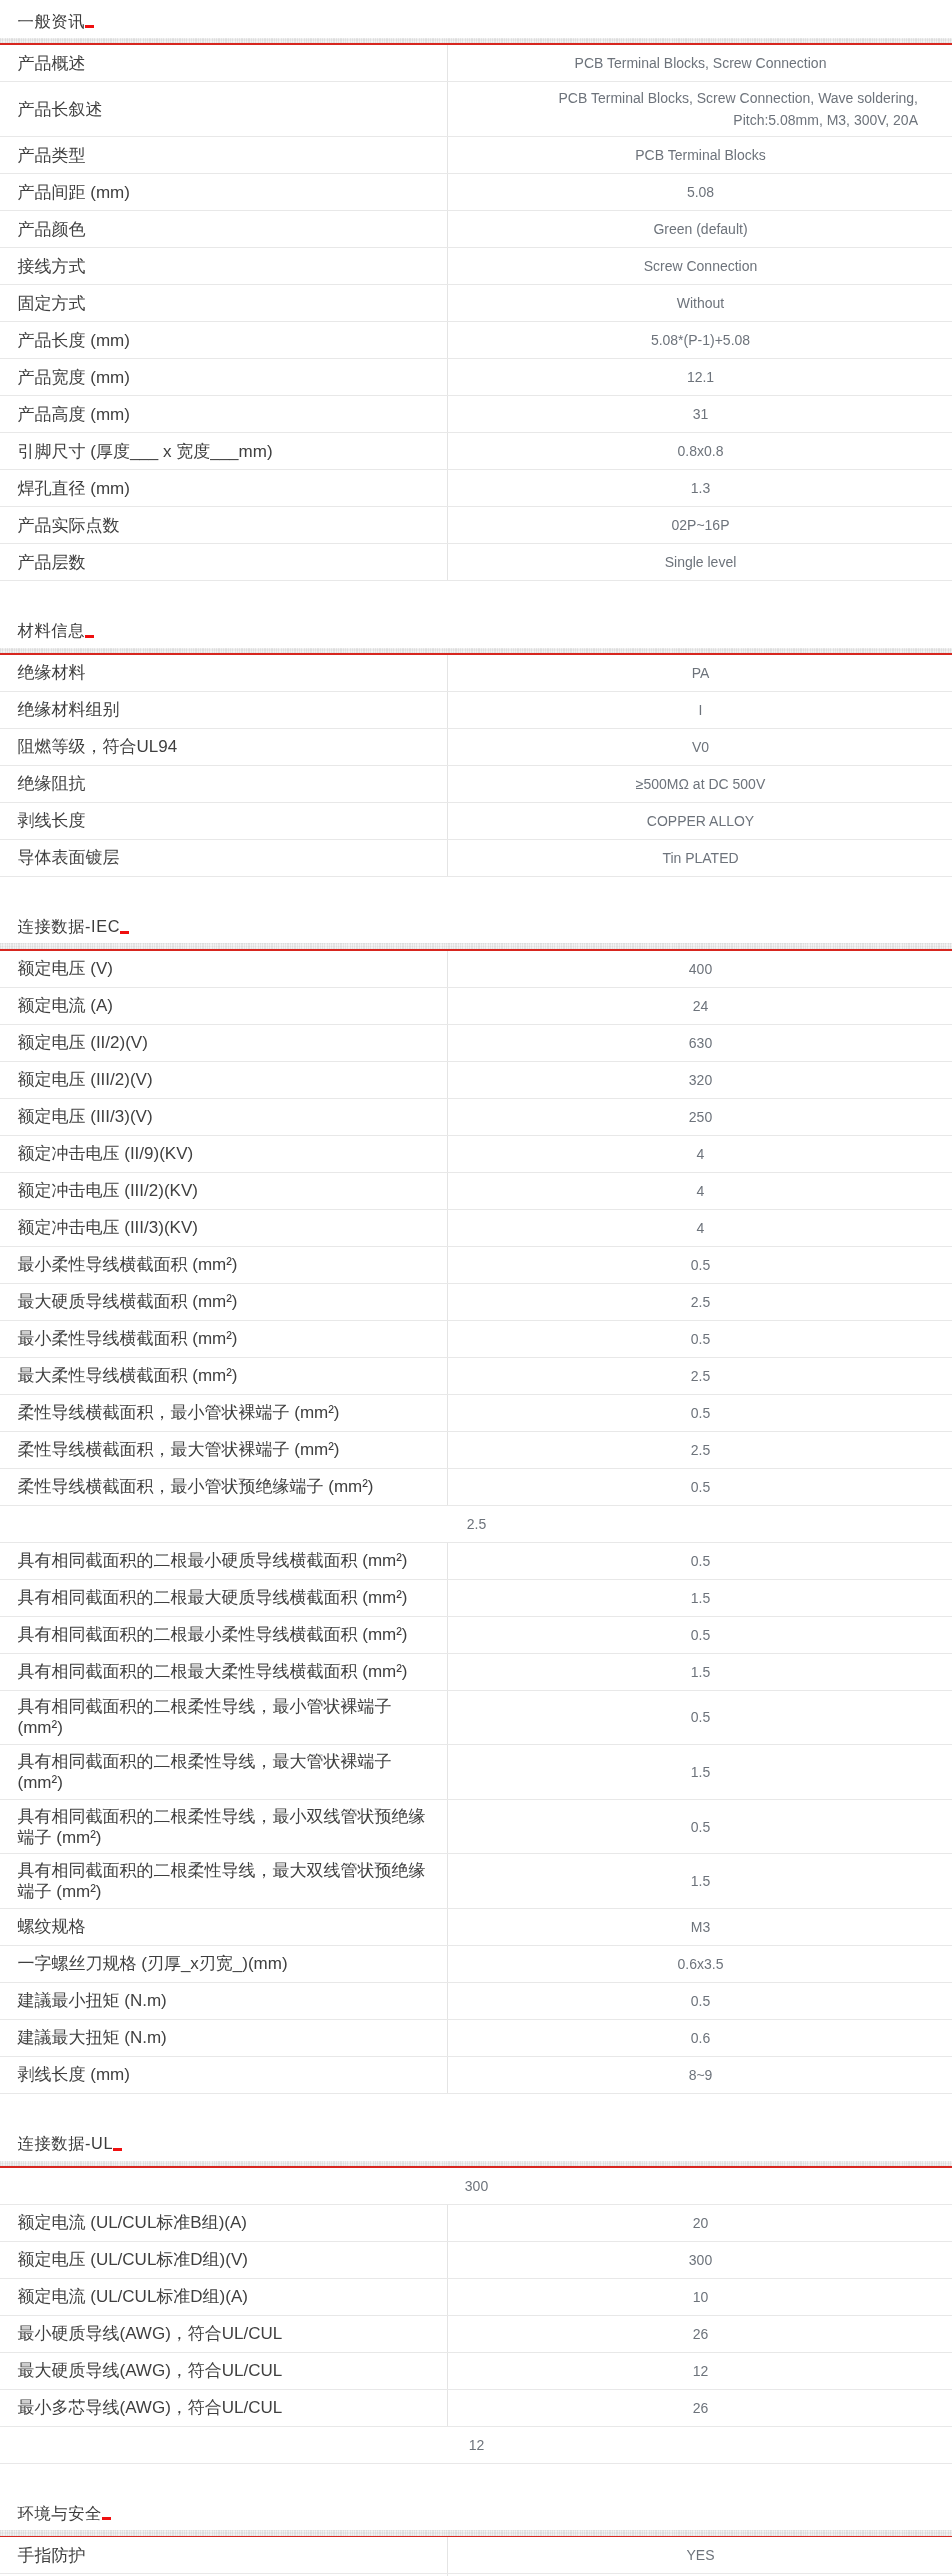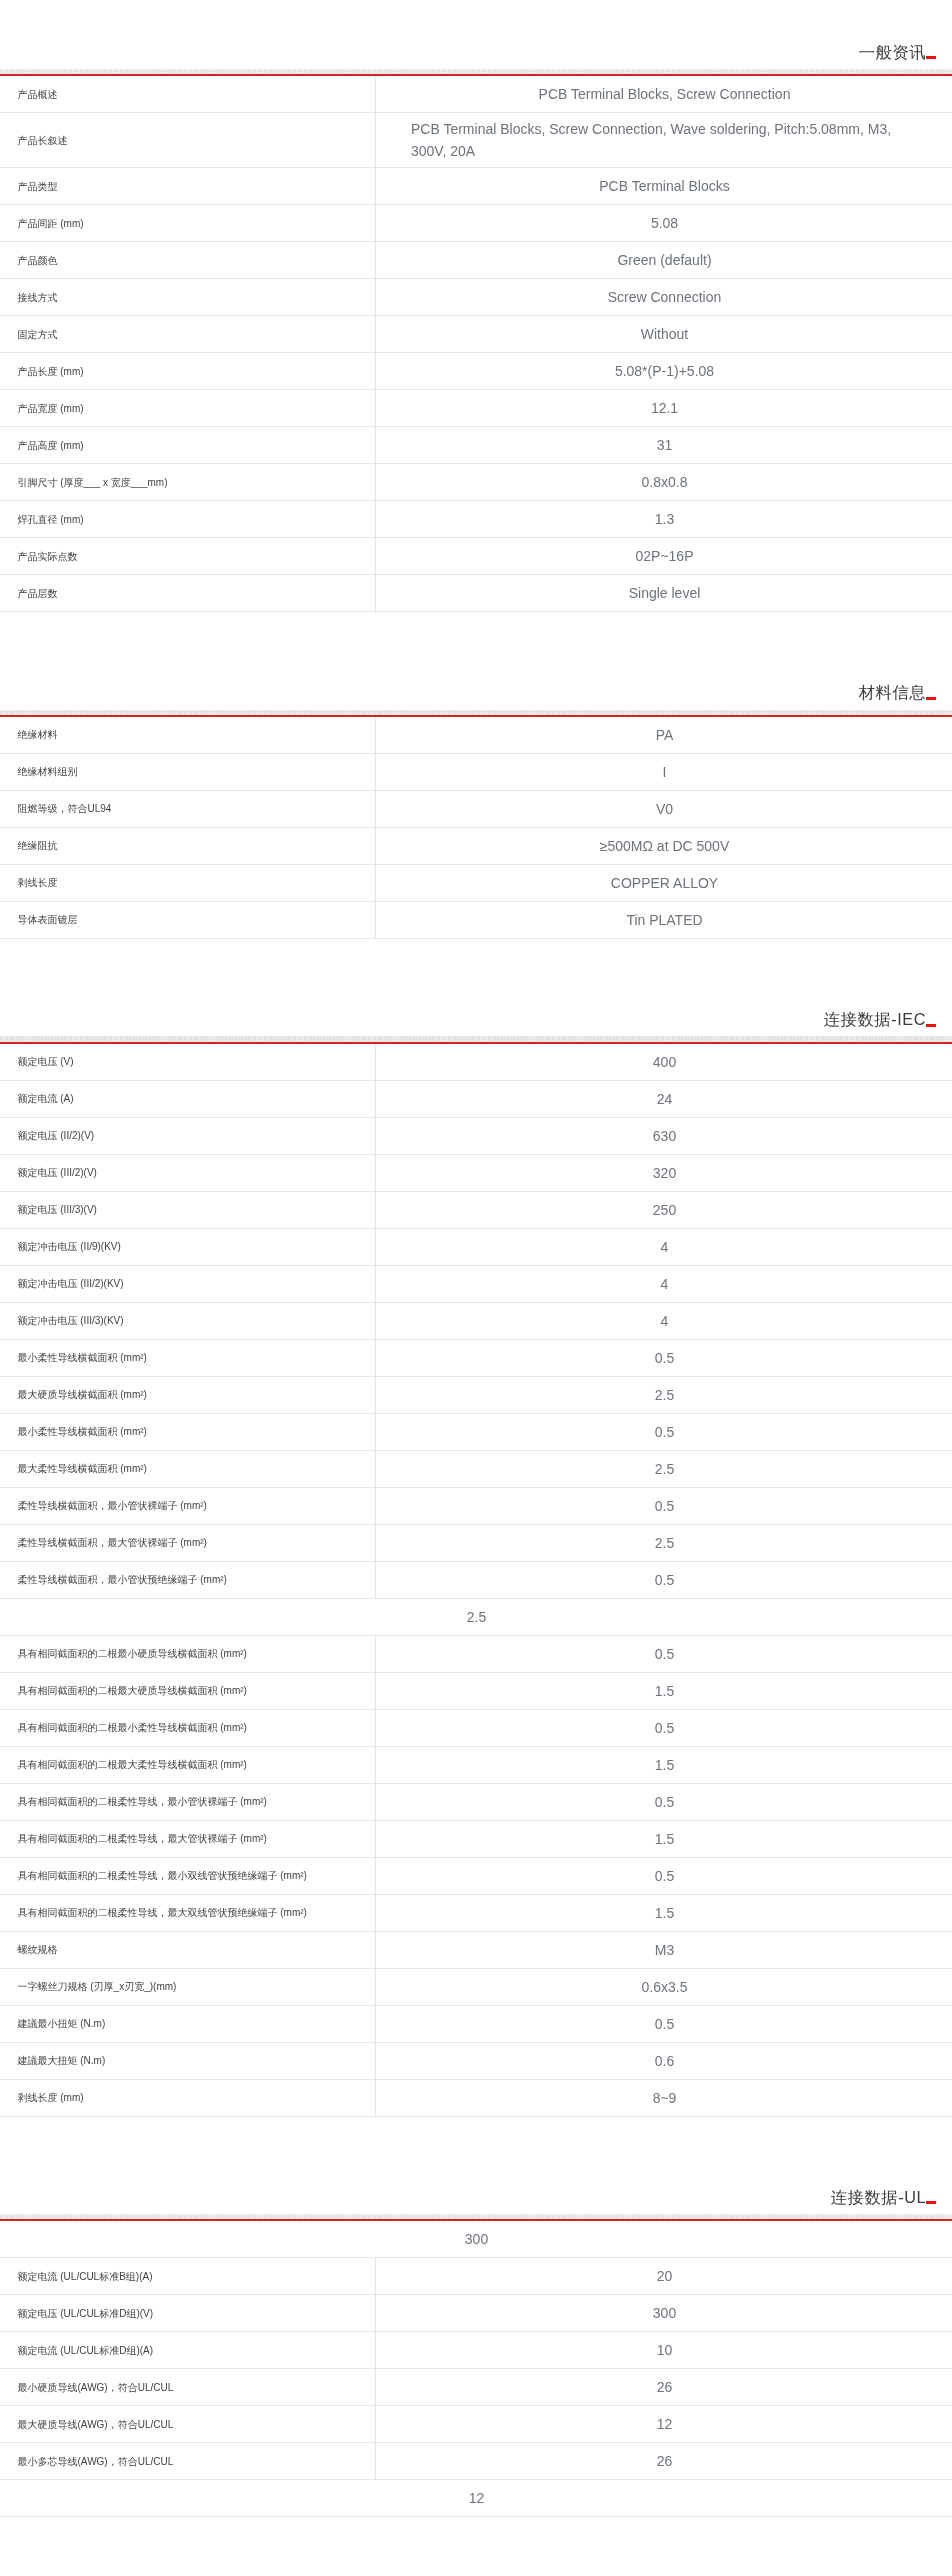--- a/index.html
+++ b/index.html
@@ -14,24 +14,23 @@
   body{
     width:953px;
     font-family:"Liberation Sans","DejaVu Sans",sans-serif;
     -webkit-font-smoothing:antialiased;
   }
   .page{width:953px;padding-bottom:19px;}
   .section{padding-top:39px;}
   .section:first-child{padding-top:10.5px;}
   .section-head{
     display:flex;
-    justify-content:flex-end;
+    justify-content:flex-start;
     align-items:flex-end;
     padding:0 17.5px;
-    margin-top:31px;
   }
   .section-title{
     margin:0;
     font-size:16.3px;
     font-weight:400;
     color:var(--title-color);
     letter-spacing:0.6px;
     line-height:20px;
   }
   .collapse-icon{
@@ -52,36 +51,36 @@
   }
   .red-line{height:1.8px;background:var(--accent-line);}
   .spec-table{width:100%;}
   .spec-row{
     display:flex;
     min-height:36px;
     border-bottom:0.6px solid var(--divider);
     align-items:stretch;
   }
   .spec-label{
-    width:376px;
+    width:448px;
     box-sizing:border-box;
     padding:5.8px 9.3px 5.8px 17.5px;
     display:flex;
     align-items:center;
-    font-size:10px;
+    font-size:17px;
     color:var(--label-color);
     border-right:1.2px solid #e4e4e4;
     line-height:21px;
   }
   .spec-value{
     flex:1;
     display:flex;
     align-items:center;
     justify-content:center;
-    text-align:left;
+    text-align:right;
     font-size:14px;
     color:var(--value-color);
     padding:5px 35px;
     line-height:22px;
   }
 </style>
 </head>
 <body>
 
 <div class="page">

